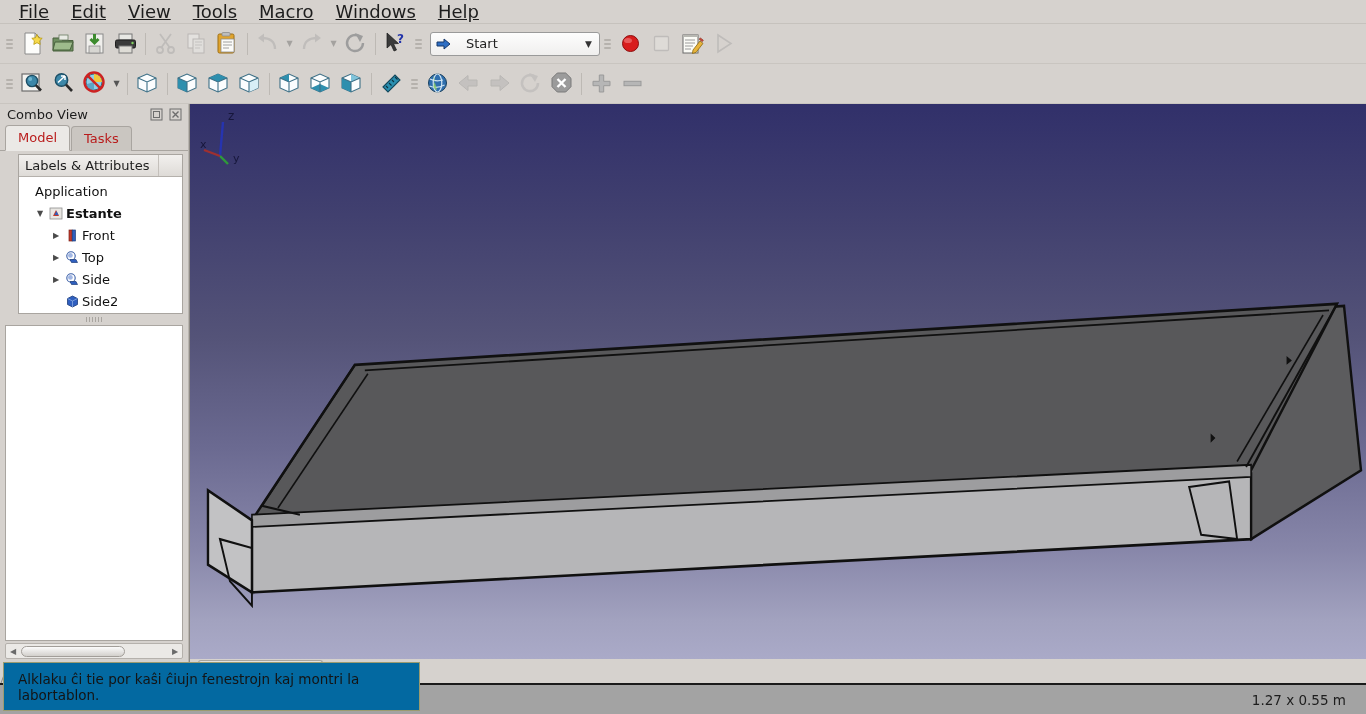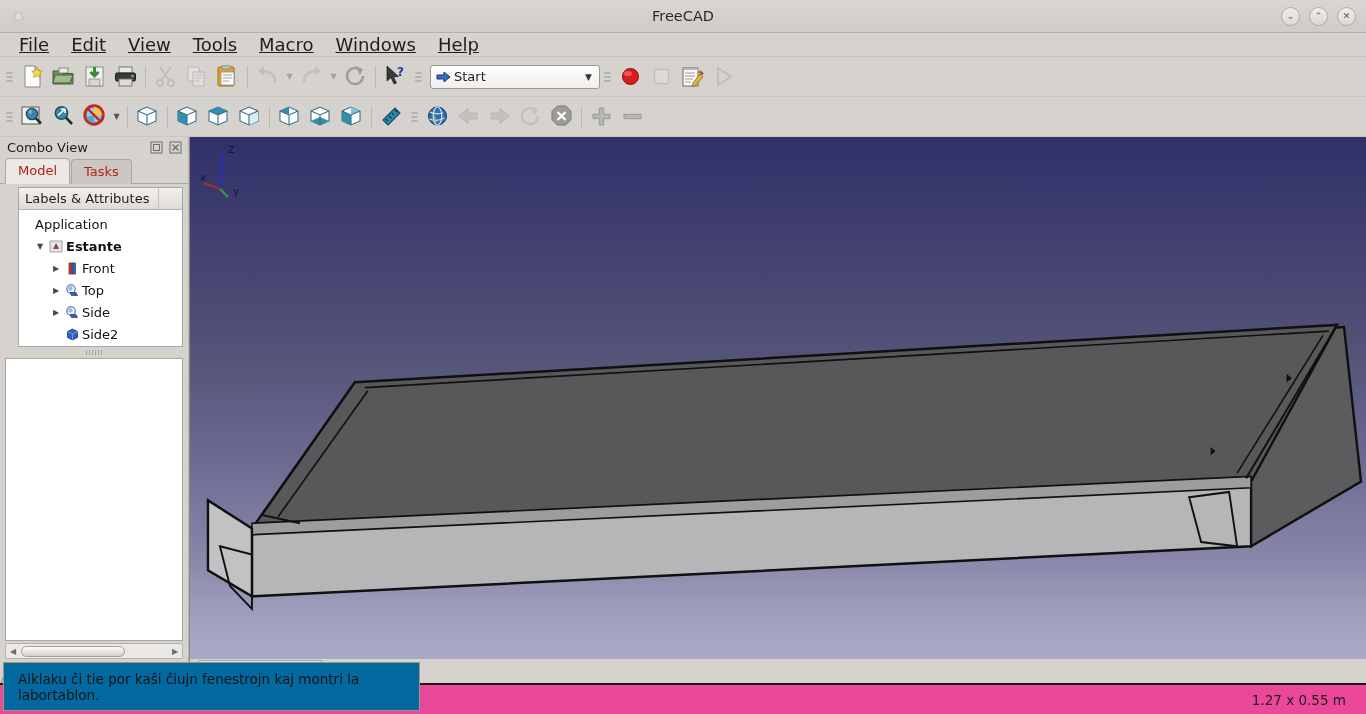--- a/index.html
+++ b/index.html
@@ -92,21 +92,21 @@
   svg.ic { display: block; }
 
   
   .wb-combo {
     width: 170px; height: 24px; margin-left: 4px;
     background: linear-gradient(to bottom,#fdfdfd,#f0efee);
     border: 1px solid #9a9a9a; border-radius: 3px;
     display: flex; align-items: center; padding: 0 2px 0 5px;
     font-size: 13px; color: #222;
   }
-  .wb-combo .wb-label { margin-left: 2px; flex: 1; }
+  .wb-combo .wb-label { margin-left: 14px; flex: 1; }
   .wb-combo .wb-caret {
     width: 17px; text-align: center; font-size: 9px; color: #333;
   }
 
   
   .body {
     flex: 1 1 auto; display: flex; min-height: 0;
     background: #d6d2ce;
   }
 
@@ -238,21 +238,21 @@
     display: flex; align-items: center; gap: 6px;
     padding: 3px 8px 4px 8px; font-size: 13px; color: #1d1d1d;
     background: #e4e1de; border: 1px solid #a9a5a0; border-bottom: none;
     border-radius: 3px 3px 0 0;
   }
   .doc-tab .x { font-size: 10px; color: #555; margin-left: 2px; }
 
   
   .statusbar {
     height: 31px; flex: 0 0 31px;
-    background: #ec4899; border-top: 2px solid #1a1a1a;
+    background: #a3a3a3; border-top: 2px solid #1a1a1a;
     display: flex; align-items: center;
     position: relative;
     text-align: right;
   }
   .status-dim {
     margin-left: auto; margin-right: 20px;
     font-size: 13.5px; color: #1d1d1d;
   }
 
   
@@ -263,29 +263,20 @@
     display: flex; align-items: center; padding: 1px 14px;
     font-size: 13.5px; color: #141414;
     z-index: 50;
   }
 </style>
 </head>
 <body>
 
 <div id="app">
 
-  <div class="titlebar">
-    <div class="title-dot"></div>
-    <div class="title-text">FreeCAD</div>
-    <div class="win-btns">
-      <div class="win-btn">⌄</div>
-      <div class="win-btn">⌃</div>
-      <div class="win-btn">✕</div>
-    </div>
-  </div>
 
   <div class="menubar">
     <div class="menu-item"><span class="acc">File</span></div>
     <div class="menu-item"><span class="acc">Edit</span></div>
     <div class="menu-item"><span class="acc">View</span></div>
     <div class="menu-item"><span class="acc">Tools</span></div>
     <div class="menu-item"><span class="acc">Macro</span></div>
     <div class="menu-item"><span class="acc">Windows</span></div>
     <div class="menu-item"><span class="acc">Help</span></div>
   </div>

